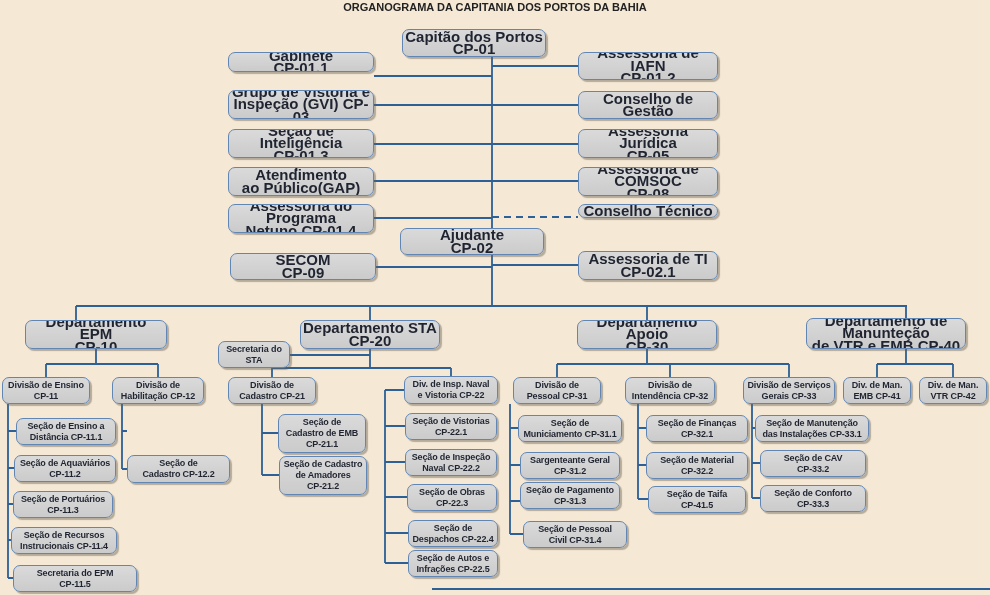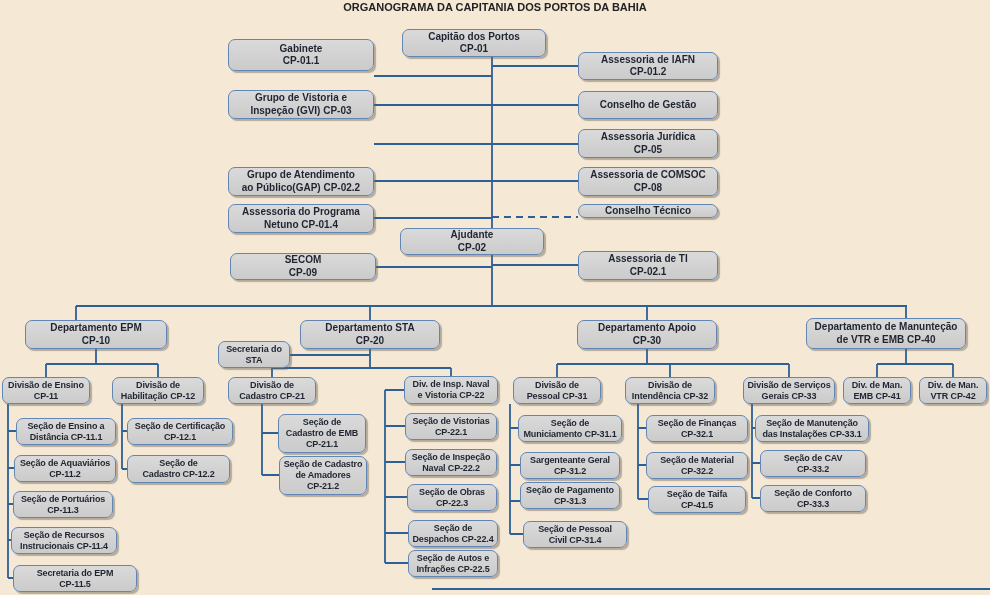--- a/index.html
+++ b/index.html
@@ -13,21 +13,21 @@
   #wires path{fill:none;stroke:var(--line);stroke-width:1.8;}
   #wires path.dashed{stroke-dasharray:7 5;}
   .ttl{position:absolute;left:0;top:1px;width:990px;text-align:center;
     font-weight:bold;font-size:11px;color:#222;}
   .box{position:absolute;box-sizing:border-box;display:flex;align-items:center;
     justify-content:center;text-align:center;padding:0 2px;overflow:hidden;
     background:linear-gradient(180deg,var(--box-fill-top),var(--box-fill-bot));
     border:1.6px solid var(--box-border);border-radius:7px;
     box-shadow:2px 2px 1px rgba(105,95,85,.45);color:var(--text);font-weight:bold;}
   .box span{white-space:pre-line;display:block;width:100%;}
-  .lg{font-size:10px;line-height:12.5px;text-align:center;}
+  .lg{font-size:15px;line-height:12.5px;text-align:center;}
   .md{font-size:9px;line-height:11px;letter-spacing:-.1px;}
   .sm{font-size:9px;line-height:11px;letter-spacing:-.15px;align-items:center;}
 </style>
 </head>
 <body>
 
 <div id="stage">
 
   <svg id="wires" viewBox="0 0 990 595">
     <path d="M492 57 V306 M76 306 H907 M76 306 V320 M370 306 V320 M647 306 V320 M906 306 V318"></path>
@@ -48,28 +48,32 @@
     <path d="M432 589 H990"></path>
   </svg>
 
   <div class="ttl">ORGANOGRAMA DA CAPITANIA DOS PORTOS DA BAHIA</div>
 
   <div class="box lg" style="left:402px;top:29px;width:144px;height:28px">
       <span>Capitão dos Portos
 CP-01</span>
     </div>
 
-  <div class="box lg" style="left:228px;top:39px;width:146px;height:32px">
+  <div class="box lg" style="left:228px;top:52px;width:146px;height:20px">
       <span>Gabinete
 CP-01.1</span>
     </div>
   <div class="box lg" style="left:228px;top:90px;width:146px;height:29px">
       <span>Grupo de Vistoria e
 Inspeção (GVI) CP-03</span>
     </div>
+  <div class="box lg" style="left:228px;top:129px;width:146px;height:29px">
+      <span>Seção de Inteligência
+CP-01.3</span>
+    </div>
   <div class="box lg" style="left:228px;top:167px;width:146px;height:29px">
       <span>Grupo de Atendimento
 ao Público(GAP) CP-02.2</span>
     </div>
   <div class="box lg" style="left:228px;top:204px;width:146px;height:29px">
       <span>Assessoria do Programa
 Netuno CP-01.4</span>
     </div>
   <div class="box lg" style="left:230px;top:253px;width:146px;height:27px">
       <span>SECOM
@@ -176,24 +180,20 @@
     </div>
   <div class="box sm" style="left:11px;top:527px;width:106px;height:27px">
       <span>Seção de Recursos
 Instrucionais CP-11.4</span>
     </div>
   <div class="box sm" style="left:13px;top:565px;width:124px;height:27px">
       <span>Secretaria do EPM
 CP-11.5</span>
     </div>
 
-  <div class="box sm" style="left:127px;top:418px;width:106px;height:27px">
-      <span>Seção de Certificação
-CP-12.1</span>
-    </div>
   <div class="box sm" style="left:127px;top:455px;width:103px;height:28px">
       <span>Seção de
 Cadastro CP-12.2</span>
     </div>
 
   <div class="box sm" style="left:278px;top:414px;width:88px;height:39px">
       <span>Seção de
 Cadastro de EMB
 CP-21.1</span>
     </div>

